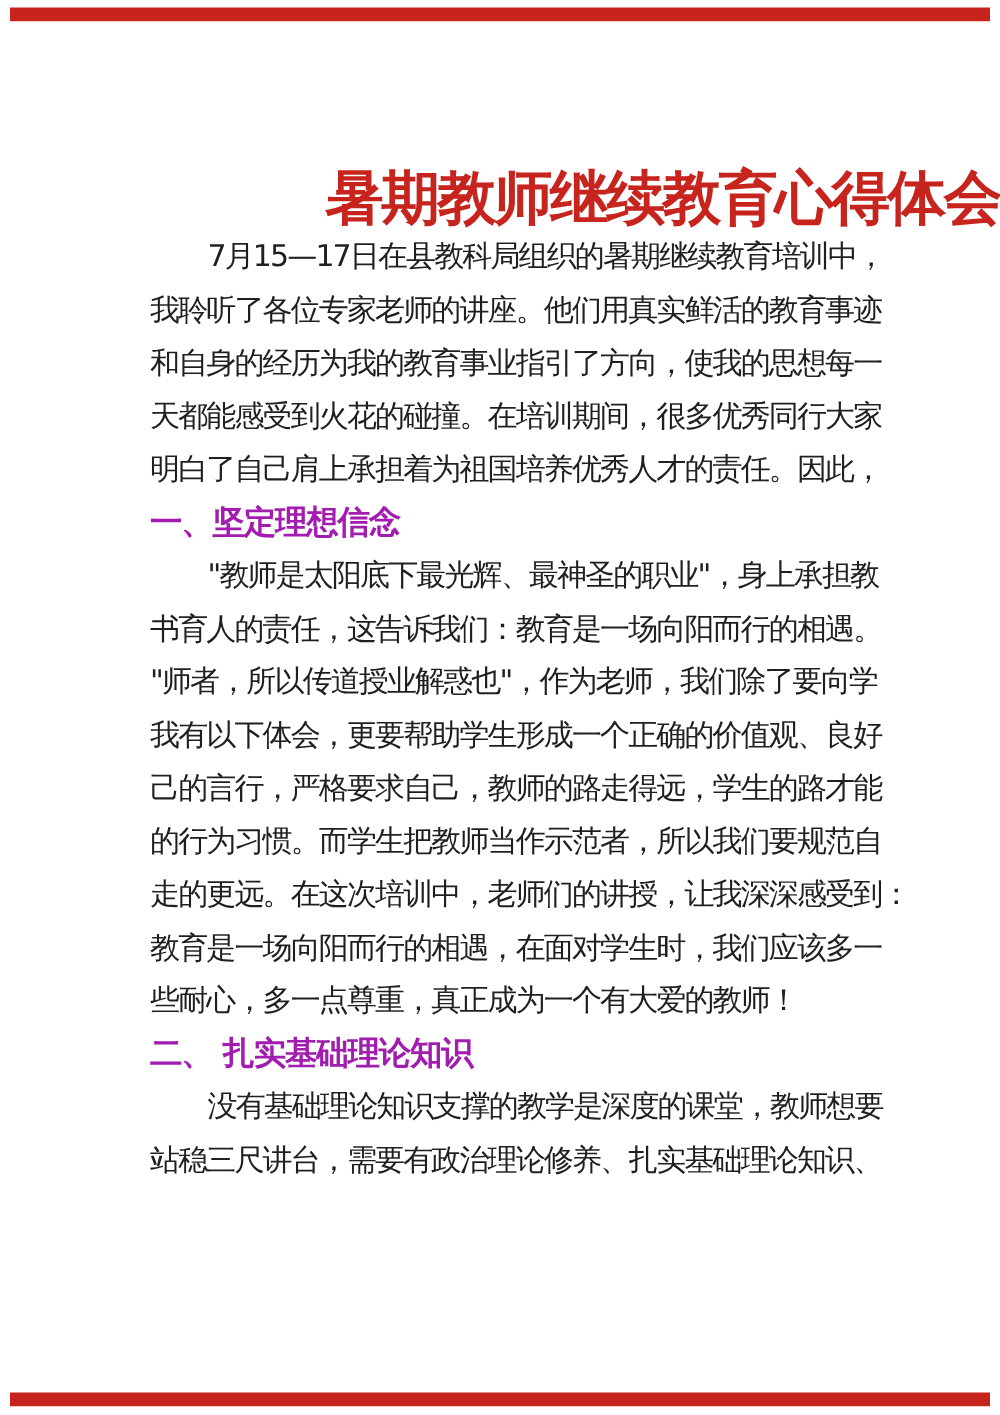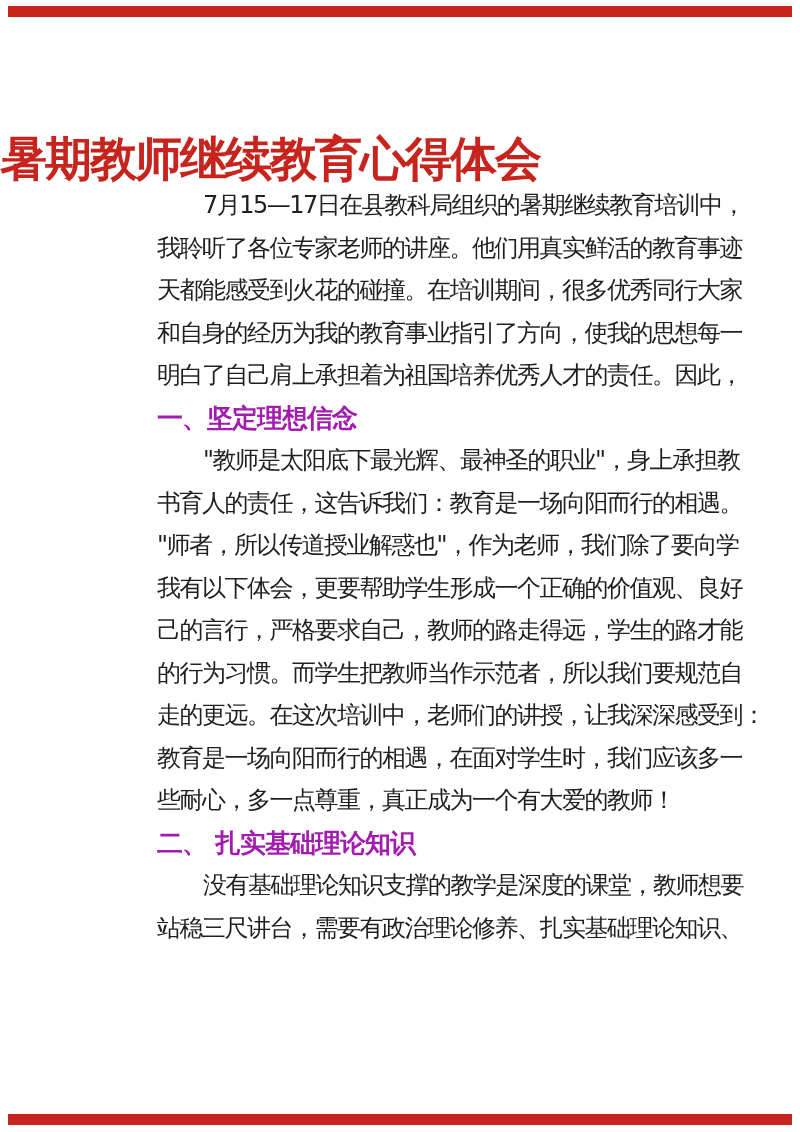--- a/index.html
+++ b/index.html
@@ -14,33 +14,32 @@
   .rule {
     position: absolute;
     left: 8px; width: 784px; height: 11px;
     background: var(--accent);
   }
   #top-rule { top: 6px; }
   #bottom-rule { top: 1114px; }
   .doc-title {
     position: absolute;
     top: 100px; left: 0; width: 800px;
-    text-align: left;
+    text-align: right;
     font-size: 47px;
     font-weight: bold;
     line-height: 56px;
     letter-spacing: -2px;
     color: var(--accent);
     white-space: nowrap;
   }
   .content {
     position: absolute;
     left: 120px; top: 184px;
     width: 600px;
-    margin-left: 37px;
   }
   .line {
     font-size: 24px;
     line-height: 42.5px;
     letter-spacing: -1.5px;
     color: var(--ink);
     white-space: nowrap;
   }
   .line.indent { text-indent: 46px; }
   .heading {
@@ -55,22 +54,22 @@
 </head>
 <body>
 
 <div class="rule" id="top-rule"></div>
 
 <h1 class="doc-title">暑期教师继续教育心得体会</h1>
 
 <div class="content">
     <div class="line indent">7月15—17日在县教科局组织的暑期继续教育培训中，</div>
     <div class="line">我聆听了各位专家老师的讲座。他们用真实鲜活的教育事迹</div>
+    <div class="line">和自身的经历为我的教育事业指引了方向，使我的思想每一</div>
     <div class="line">天都能感受到火花的碰撞。在培训期间，很多优秀同行大家</div>
-    <div class="line">和自身的经历为我的教育事业指引了方向，使我的思想每一</div>
     <div class="line">明白了自己肩上承担着为祖国培养优秀人才的责任。因此，</div>
     <div class="heading">一、坚定理想信念</div>
     <div class="line indent">"教师是太阳底下最光辉、最神圣的职业"，身上承担教</div>
     <div class="line">书育人的责任，这告诉我们：教育是一场向阳而行的相遇。</div>
     <div class="line">"师者，所以传道授业解惑也"，作为老师，我们除了要向学</div>
     <div class="line">我有以下体会，更要帮助学生形成一个正确的价值观、良好</div>
     <div class="line">己的言行，严格要求自己，教师的路走得远，学生的路才能</div>
     <div class="line">的行为习惯。而学生把教师当作示范者，所以我们要规范自</div>
     <div class="line">走的更远。在这次培训中，老师们的讲授，让我深深感受到：</div>
     <div class="line">教育是一场向阳而行的相遇，在面对学生时，我们应该多一</div>

